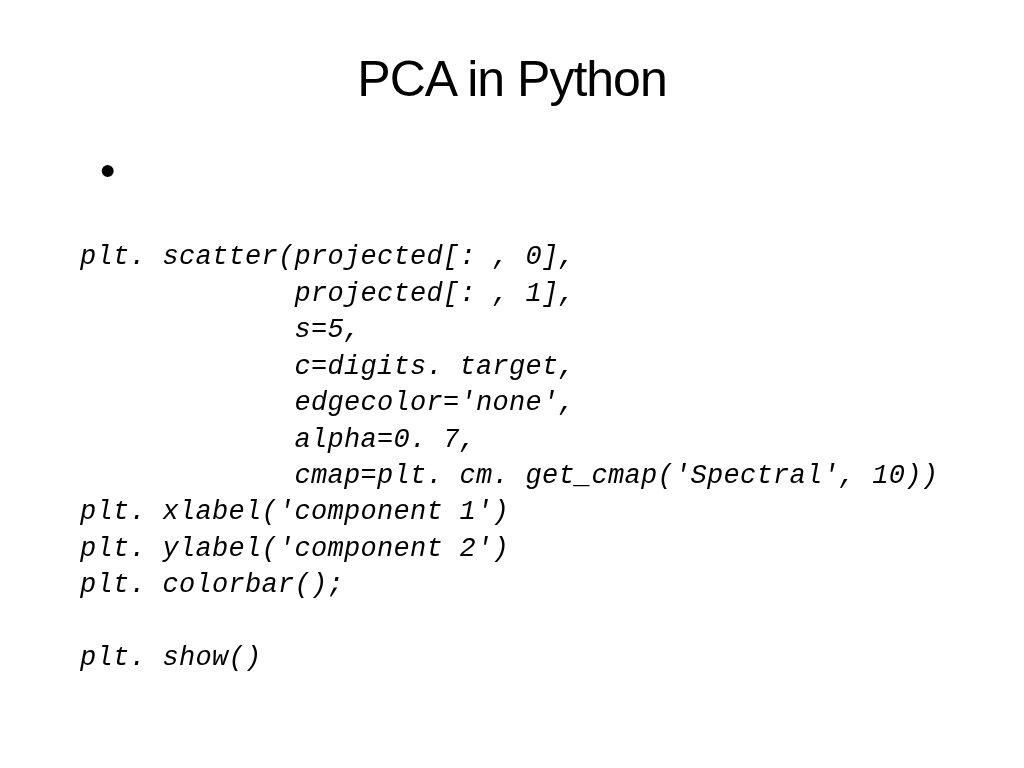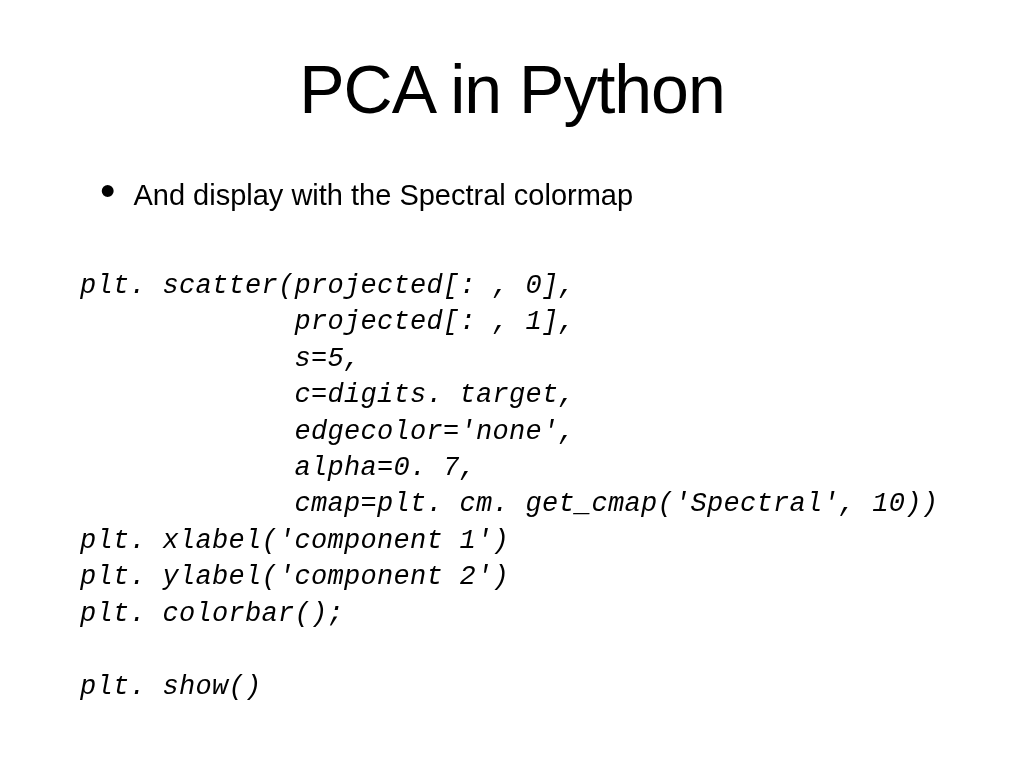--- a/index.html
+++ b/index.html
@@ -10,21 +10,21 @@
     body {
       width: 1024px;
       height: 768px;
       background: #ffffff;
       font-family: Arial, Helvetica, sans-serif;
       color: #000000;
       padding: 50px 50px 30px 50px;
       overflow: hidden;
     }
     .title {
-      font-size: 68px;
+      font-size: 50px;
       font-weight: 400;
       text-align: center;
       margin-bottom: 50px;
       letter-spacing: -1px;
     }
     .bullet-row {
       display: flex;
       align-items: flex-start;
       margin-left: 50px;
       margin-bottom: 55px;
@@ -50,21 +50,20 @@
       font-style: italic;
     }
   </style>
 </head>
 <body>
 
 <h1 class="title">PCA in Python</h1>
 
 <div class="bullet-row">
   <span class="bullet-dot">•</span>
-  <span class="bullet-text">And display with the Spectral colormap</span>
 </div>
 
 <div class="code-block">plt. scatter(projected[: , 0],
              projected[: , 1],
              s=5,
              c=digits. target,
              edgecolor='none',
              alpha=0. 7,
              cmap=plt. cm. get_cmap('Spectral', 10))
 plt. xlabel('component 1')

